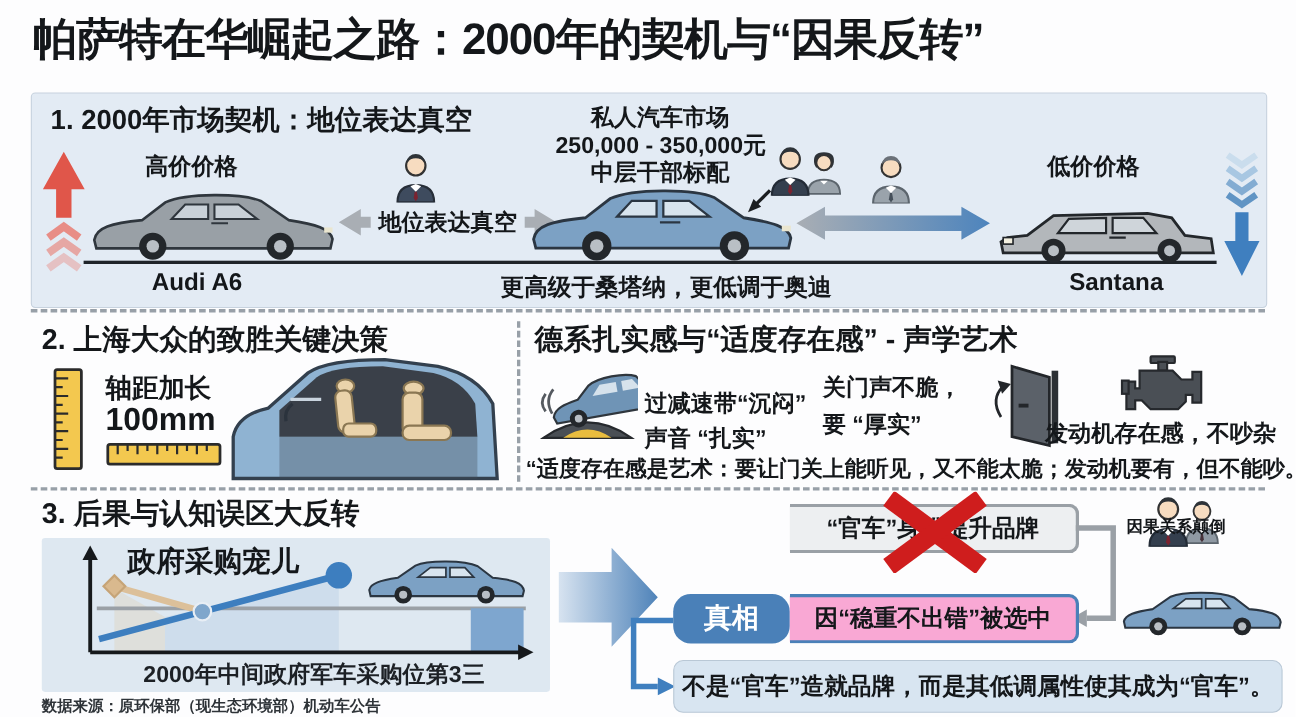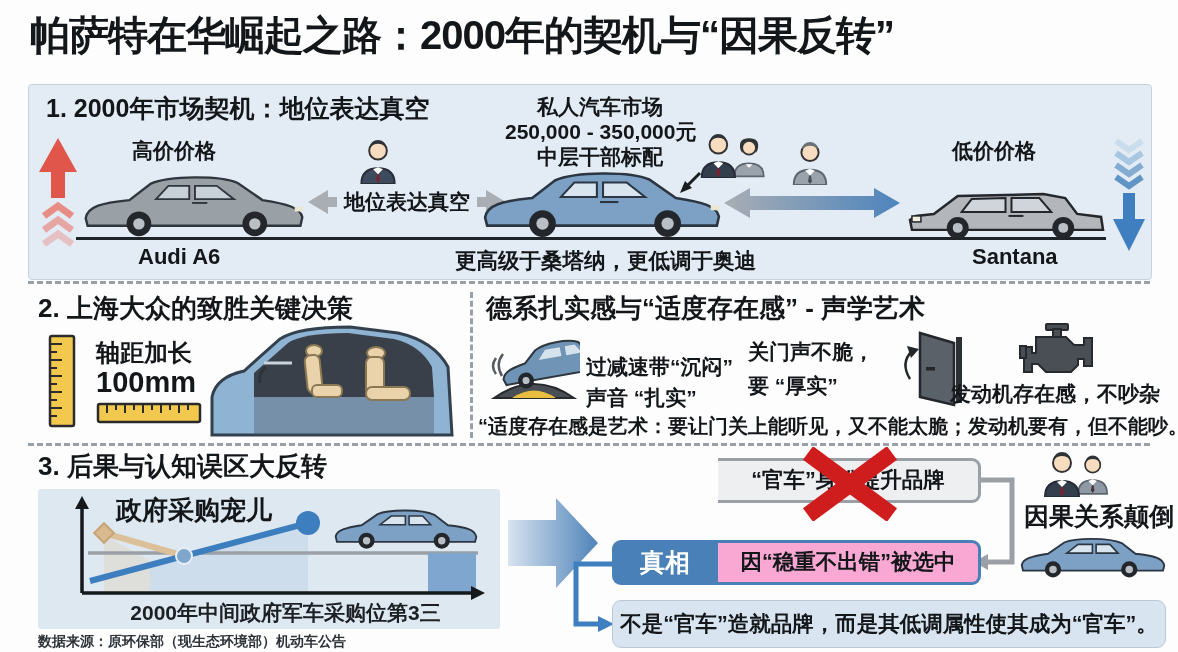--- a/index.html
+++ b/index.html
@@ -8,21 +8,21 @@
   .abs{position:absolute;}
   .title{font-size:40px;font-weight:900;letter-spacing:-1px;white-space:nowrap;}
   .h{font-size:25px;font-weight:800;white-space:nowrap;}
   .lbl{font-size:21px;font-weight:800;white-space:nowrap;}
   .panel1{background:#e3ebf4;border:1px solid #c7d2de;border-radius:4px;}
   .sep{border-top:3px dashed #98a0a8;width:1122px;height:0;}
   .vdiv{border-left:3px dashed #98a0a8;width:0;}
   .chartpanel{background:#dee8f1;border-radius:3px;}
   .tagL{border-radius:9px 0 0 9px;color:#fff;text-align:center;font-weight:800;}
   .tagMyth{background:#8f959b;}
-  .tagTruth{background:#4a80b8;}
+  .tagTruth{background:#4a80b8;border-radius:16px;}
   .boxMyth{background:#edeff1;border:3px solid #9aa0a6;border-left:none;border-radius:0 9px 9px 0;text-align:center;font-weight:800;}
   .boxTruth{background:#f9a8d4;border:3px solid #4a80b8;border-left:none;border-radius:0 9px 9px 0;text-align:center;font-weight:800;}
   .conc{background:#d8e5f1;border:1px solid #b9c8d6;border-radius:9px;text-align:center;font-weight:800;}
   .cap{font-size:21px;font-weight:600;text-align:center;color:#1c2025;white-space:nowrap;padding-left:33px;}
   .src{font-size:14px;font-weight:600;color:#2e3338;white-space:nowrap;}
   svg{display:block;}
 </style>
 </head>
 <body>
 
@@ -329,21 +329,21 @@
       <path d="M21,38 h2 l1,6 -2,3 -2,-3 z" fill="#46323a"></path>
     </g>
     <g transform="translate(0,2)">
       <circle cx="22" cy="14" r="9" fill="#f7dcc0" stroke="#333" stroke-width="2"></circle>
       <path d="M13,11 q2,-8 9,-8 q7,0 9,8 q-4,-4 -9,-4 q-5,0 -9,4 z" fill="#2e3338"></path>
       <path d="M5,48 q0,-16 17,-16 q17,0 17,16 z" fill="#343f4e" stroke="#232b36" stroke-width="2"></path>
       <path d="M17,33 l5,5 5,-5 -5,-2 z" fill="#fff"></path>
       <path d="M21,38 h2 l1,6 -2,3 -2,-3 z" fill="#7a2330"></path>
     </g>
   </svg>
-  <div class="abs lbl" style="left:1024px;top:500px;font-size:25px;font-family:Liberation Mono, monospace;">因果关系颠倒</div>
+  <div class="abs lbl" style="left:1024px;top:470px;font-size:15px;font-family:Liberation Mono, monospace;">因果关系颠倒</div>
 
   <svg class="abs" style="left:1018px;top:524px;" width="150" height="62" viewBox="0 0 240 78">
     <g transform="scale(-1,1) translate(-240,0)">
       <path d="M6,56 C8,44 22,40 52,37 L74,20 C94,11 148,11 166,19 L192,37 C218,41 232,45 234,55 L232,64 L8,64 Z" fill="#7ca1c4" stroke="#2b3642" stroke-width="3"></path>
       <path d="M80,36 L93,22 L115,22 L115,36 Z" fill="#d8e4ee" stroke="#2b3642" stroke-width="2.5"></path>
       <path d="M121,36 L121,22 L144,22 L162,36 Z" fill="#d8e4ee" stroke="#2b3642" stroke-width="2.5"></path>
       <circle cx="62" cy="62" r="13" fill="#23272b"></circle>
         <circle cx="62" cy="62" r="6" fill="#b9bfc5"></circle>
       <circle cx="184" cy="62" r="13" fill="#23272b"></circle>
         <circle cx="184" cy="62" r="6" fill="#b9bfc5"></circle>

